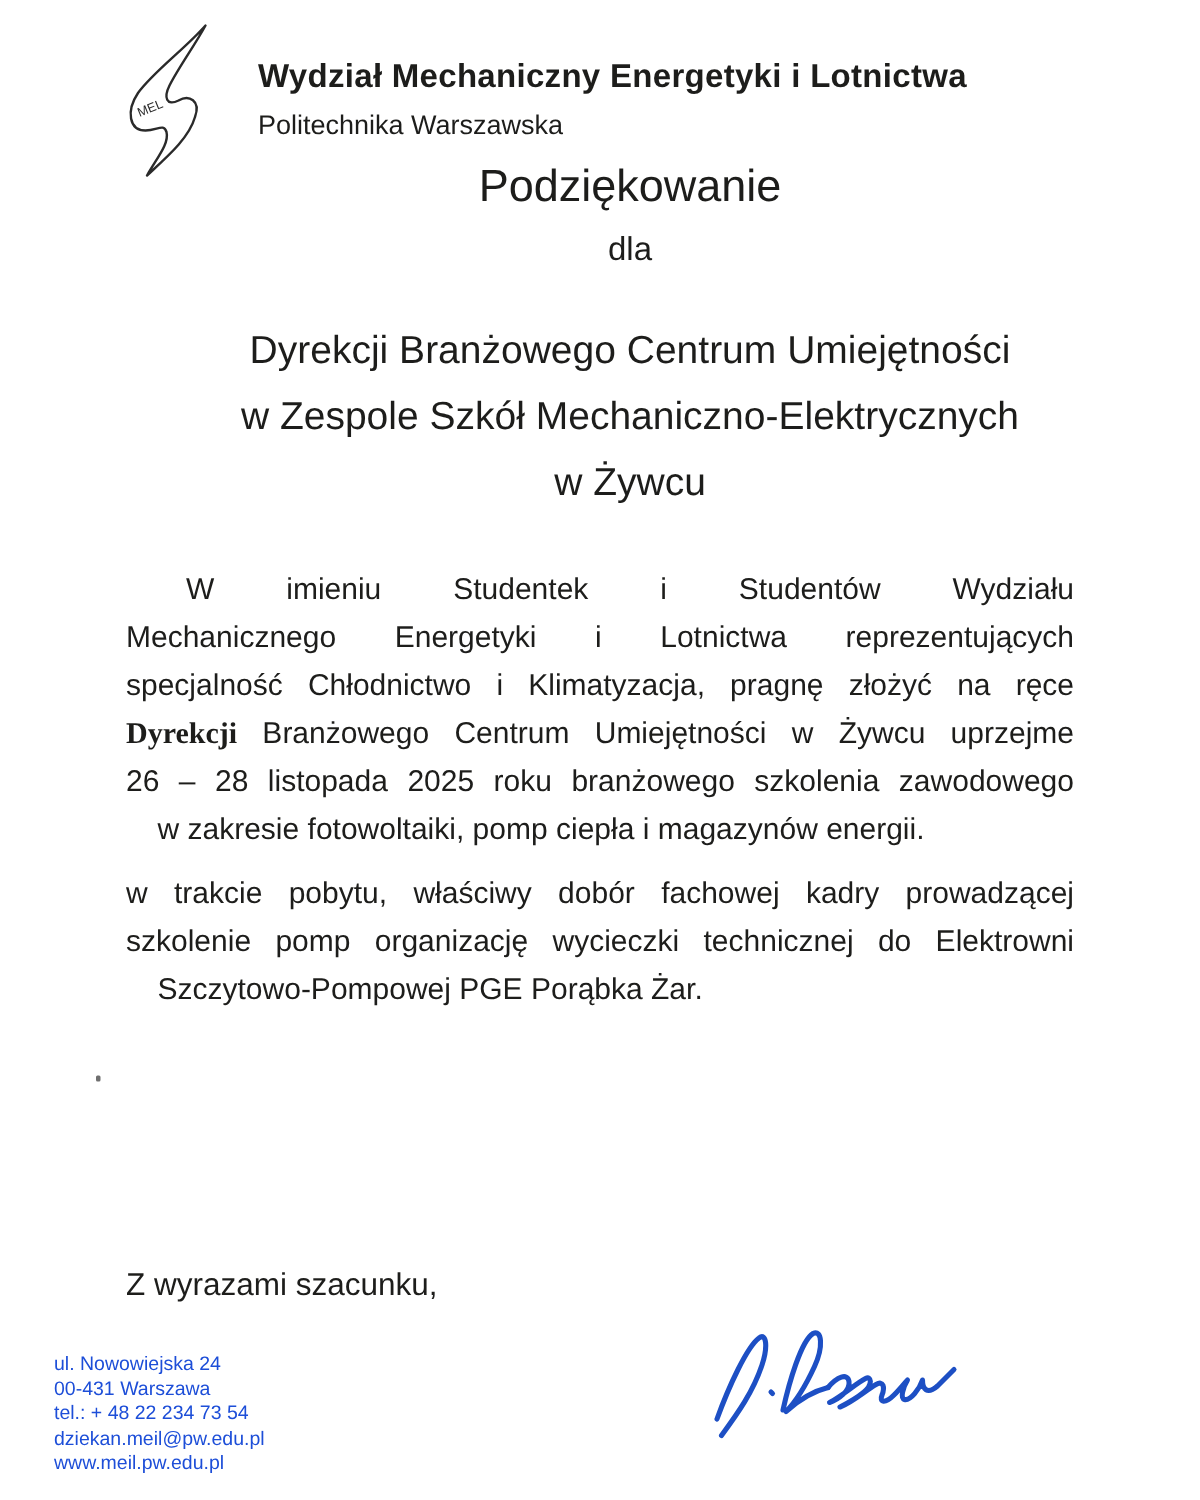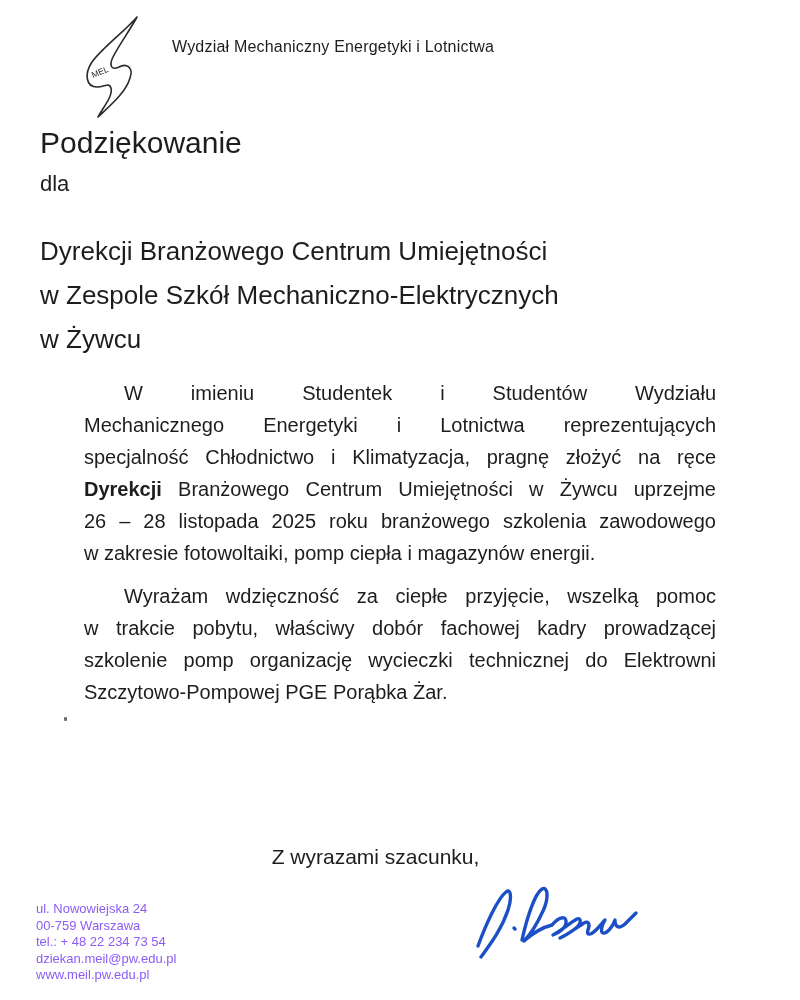--- a/index.html
+++ b/index.html
@@ -4,56 +4,57 @@
 <style>
   html,body{margin:0;padding:0;background:#ffffff;}
   .page{
     position:relative;width:800px;height:1000px;background:#ffffff;
     font-family:"Liberation Sans","DejaVu Sans",sans-serif;
     color:#1d1d1b;overflow:hidden;
   }
   
   .logo{position:absolute;left:82px;top:12px;width:70px;height:110px;}
   .hdr{position:absolute;left:172px;top:38px;}
-  .hdr .faculty{font-size:16px;font-weight:400;letter-spacing:.2px;}
+  .hdr .faculty{font-size:22px;font-weight:700;letter-spacing:.2px;}
   .hdr .univ{font-size:18px;font-weight:400;margin-top:9px;}
   
-  .titleblock{position:absolute;left:40px;top:126px;width:760px;}
+  .titleblock{position:absolute;left:40px;top:108px;width:760px;text-align:center;}
   .t-main{font-size:30px;font-weight:400;}
   .t-dla{font-size:22px;margin-top:11px;}
   .t-recips{margin-top:32px;font-size:26px;line-height:44px;}
   
   .body{position:absolute;left:84px;top:377px;width:632px;font-size:20px;line-height:32px;}
   .para + .para{margin-top:11px;}
   .line{text-align:justify;text-align-last:justify;white-space:normal;}
-  .line.last{text-align-last:left;}
+  .line.last{text-align-last:left;margin-left:21px;}
   .line.first{text-indent:40px;}
-  .line b{font-weight:700;}
+  .line b{font-weight:700;font-family:Liberation Serif, serif;}
   
-  .closing{position:absolute;left:84px;top:845px;width:583px;text-align:center;font-size:21px;}
+  .closing{position:absolute;left:84px;top:845px;width:583px;text-align:left;font-size:21px;}
   .sig{position:absolute;left:462px;top:878px;width:190px;height:90px;}
   
-  .footer{position:absolute;left:36px;top:901px;font-size:13px;line-height:16.5px;color:#8b5cf6;}
+  .footer{position:absolute;left:36px;top:901px;font-size:13px;line-height:16.5px;color:#1d4ed8;}
   
   .speck{position:absolute;left:64px;top:717px;width:3px;height:4px;background:#6f6f6f;border-radius:1px;}
 </style>
 </head>
 <body>
 
 <div class="page">
 
   <svg class="logo" viewBox="0 0 70 110" xmlns="http://www.w3.org/2000/svg">
     <path d="M55,5 C42,20 20,36 10,50 C2,62 4,75 15,75 C23,75 27,70 29,76
              C31,84 22,94 16,105 C30,92 44,80 48,66 C52,55 44,51 37,55
              C29,59 27,53 31,45 C37,33 48,18 55,5 Z" fill="#ffffff" stroke="#2a2a2a" stroke-width="1.6" stroke-linejoin="round"></path>
     <text x="11" y="66" transform="rotate(-22 11 66)" font-size="8.5" fill="#2a2a2a" font-family="Liberation Sans, sans-serif">MEL</text>
   </svg>
 
   <div class="hdr">
     <div class="faculty">Wydział Mechaniczny Energetyki i Lotnictwa</div>
+    <div class="univ">Politechnika Warszawska</div>
   </div>
 
   <div class="titleblock">
     <div class="t-main">Podziękowanie</div>
     <div class="t-dla">dla</div>
     <div class="t-recips">
         <div>Dyrekcji Branżowego Centrum Umiejętności</div>
         <div>w Zespole Szkół Mechaniczno-Elektrycznych</div>
         <div>w Żywcu</div>
       </div>
@@ -62,21 +63,20 @@
   <div class="body">
       <div class="para">
         <div class="line first"><span>W imieniu Studentek i Studentów Wydziału</span></div>
         <div class="line"><span>Mechanicznego Energetyki i Lotnictwa reprezentujących</span></div>
         <div class="line"><span>specjalność Chłodnictwo i Klimatyzacja, pragnę złożyć na ręce</span></div>
         <div class="line"><b>Dyrekcji</b><span> Branżowego Centrum Umiejętności w Żywcu uprzejme</span></div>
         <div class="line"><span>26 – 28 listopada 2025 roku branżowego szkolenia zawodowego</span></div>
         <div class="line last"><span>w zakresie fotowoltaiki, pomp ciepła i magazynów energii.</span></div>
       </div>
       <div class="para">
-        <div class="line first"><span>Wyrażam wdzięczność za ciepłe przyjęcie, wszelką pomoc</span></div>
         <div class="line"><span>w trakcie pobytu, właściwy dobór fachowej kadry prowadzącej</span></div>
         <div class="line"><span>szkolenie pomp organizację wycieczki technicznej do Elektrowni</span></div>
         <div class="line last"><span>Szczytowo-Pompowej PGE Porąbka Żar.</span></div>
       </div>
     </div>
 
   <div class="speck"></div>
 
   <div class="closing">Z wyrazami szacunku,</div>
 
@@ -84,19 +84,19 @@
     <g fill="none" stroke="#1d4fc4" stroke-width="3.4" stroke-linecap="round" stroke-linejoin="round">
       <path d="M16,68 C24,46 36,20 44,14 C49,10 50,20 46,32 C40,50 30,64 19,79"></path>
       <path d="M52,50 L53,51"></path>
       <path d="M60,62 C64,44 72,16 80,11 C86,8 87,20 81,33 C75,46 68,57 62,63 C72,54 82,49 90,47"></path>
       <path d="M90,47 C96,40 103,37 104,43 C105,49 97,55 91,57 C99,53 109,44 115,41 C119,39 120,45 114,50 C108,55 102,58 98,60 C106,57 115,49 122,45 C127,42 128,47 126,52 C124,57 128,58 134,52 C138,48 141,44 143,42 C140,47 138,54 141,55 C145,56 151,48 153,42 C153,48 156,52 163,46 C167,42 171,38 174,35"></path>
     </g>
   </svg>
 
   <div class="footer">
       <div>ul. Nowowiejska 24</div>
-      <div>00-759 Warszawa</div>
+      <div>00-431 Warszawa</div>
       <div>tel.: + 48 22 234 73 54</div>
       <div>dziekan.meil@pw.edu.pl</div>
       <div>www.meil.pw.edu.pl</div>
     </div>
 
 </div>
 
 </body></html>

